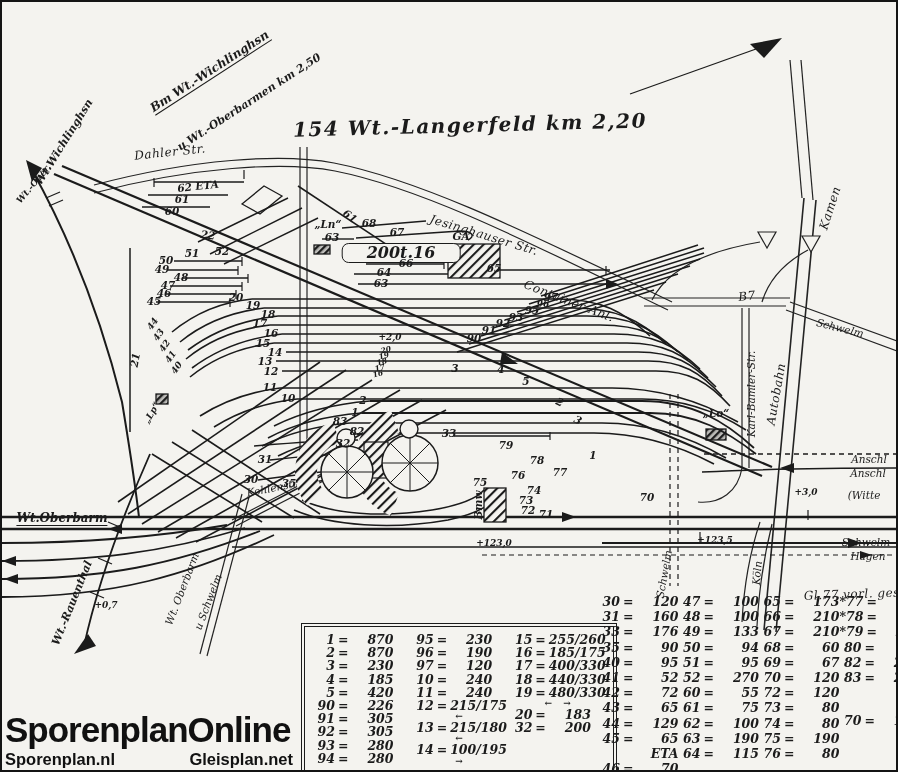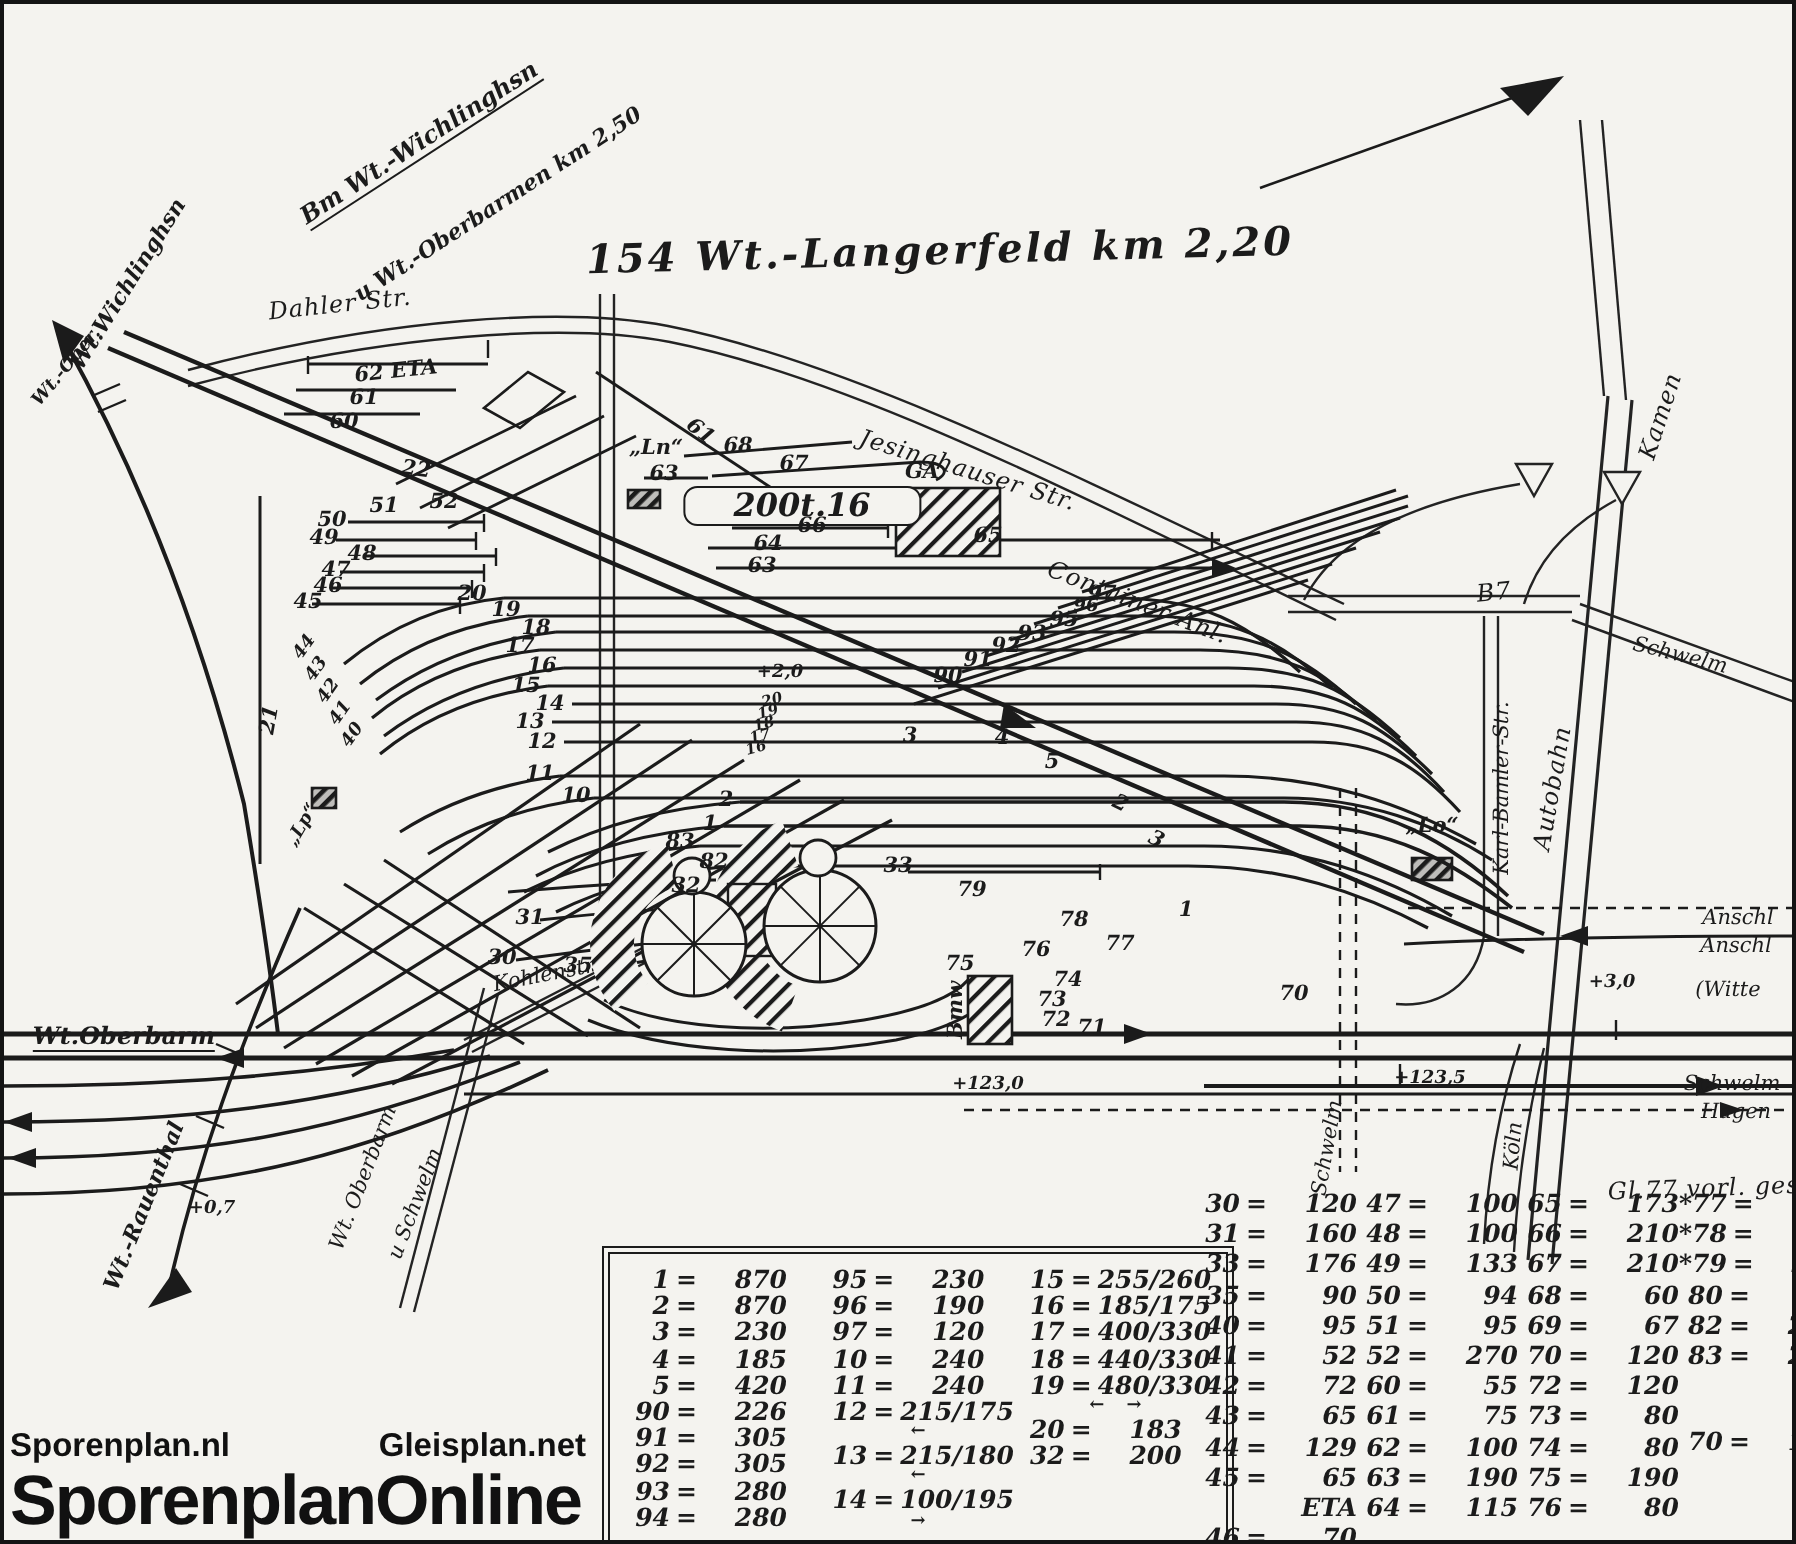--- a/index.html
+++ b/index.html
@@ -323,21 +323,21 @@
       <span class="lbl s-num" style="left: 404px; top: 261px; transform: translate(-50%, -50%) rotate(0deg);">66</span>
       <span class="lbl s-num" style="left: 382px; top: 270px; transform: translate(-50%, -50%) rotate(0deg);">64</span>
       <span class="lbl s-num" style="left: 379px; top: 281px; transform: translate(-50%, -50%) rotate(0deg);">63</span>
       <span class="lbl s-num" style="left: 492px; top: 266px; transform: translate(-50%, -50%) rotate(0deg);">65</span>
       <span class="lbl s-num" style="left: 341px; top: 441px; transform: translate(-50%, -50%) rotate(0deg);">32</span>
       <span class="lbl s-num" style="left: 447px; top: 431px; transform: translate(-50%, -50%) rotate(0deg);">33</span>
       <span class="lbl s-num" style="left: 263px; top: 457px; transform: translate(-50%, -50%) rotate(0deg);">31</span>
       <span class="lbl s-num" style="left: 249px; top: 477px; transform: translate(-50%, -50%) rotate(0deg);">30</span>
       <span class="lbl s-num" style="left: 287px; top: 481px; transform: translate(-50%, -50%) rotate(0deg);">35</span>
       <span class="lbl s-roadsm" style="left: 270px; top: 486px; transform: translate(-50%, -50%) rotate(-11deg);">Kohlenstr</span>
-      <span class="lbl s-num" style="left: 484px; top: 443px; transform: translate(-50%, -50%) rotate(0deg);">79</span>
+      <span class="lbl s-num" style="left: 504px; top: 443px; transform: translate(-50%, -50%) rotate(0deg);">79</span>
       <span class="lbl s-num" style="left: 535px; top: 458px; transform: translate(-50%, -50%) rotate(0deg);">78</span>
       <span class="lbl s-num" style="left: 558px; top: 470px; transform: translate(-50%, -50%) rotate(0deg);">77</span>
       <span class="lbl s-num" style="left: 516px; top: 473px; transform: translate(-50%, -50%) rotate(0deg);">76</span>
       <span class="lbl s-num" style="left: 478px; top: 480px; transform: translate(-50%, -50%) rotate(0deg);">75</span>
       <span class="lbl s-num" style="left: 532px; top: 488px; transform: translate(-50%, -50%) rotate(0deg);">74</span>
       <span class="lbl s-num" style="left: 524px; top: 498px; transform: translate(-50%, -50%) rotate(0deg);">73</span>
       <span class="lbl s-num" style="left: 526px; top: 508px; transform: translate(-50%, -50%) rotate(0deg);">72</span>
       <span class="lbl s-num" style="left: 544px; top: 512px; transform: translate(-50%, -50%) rotate(0deg);">71</span>
       <span class="lbl s-num" style="left: 645px; top: 495px; transform: translate(-50%, -50%) rotate(0deg);">70</span>
       <span class="lbl s-num" style="left: 591px; top: 453px; transform: translate(-50%, -50%) rotate(0deg);">1</span>
@@ -708,20 +708,20 @@
         </div>
         <div class="trow gap">
           <span class="tk">70</span>
           <span class="teq">=</span>
           <span class="tv">175</span>
         </div>
       </div>
     </div>
 
   <div id="branding">
+    <div id="brand-title">SporenplanOnline</div>
     <div id="brand-row">
       <span>Sporenplan.nl</span>
       <span>Gleisplan.net</span>
     </div>
-    <div id="brand-title">SporenplanOnline</div>
   </div>
 
 </div>
 
 </body></html>

